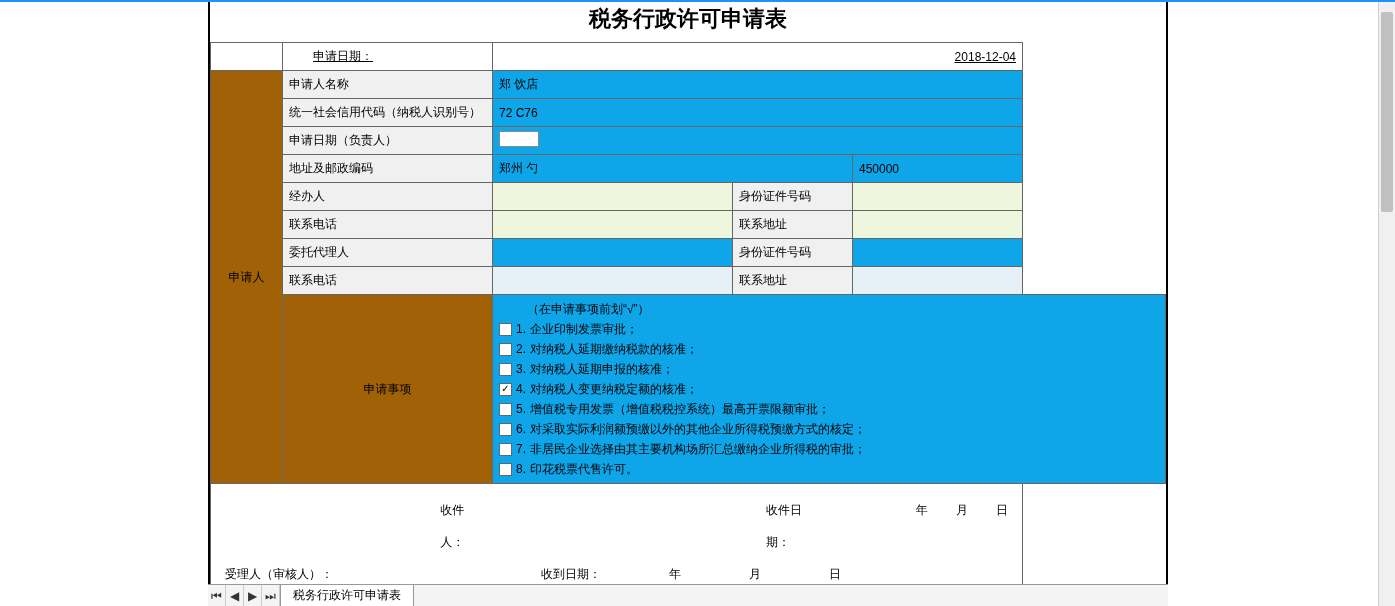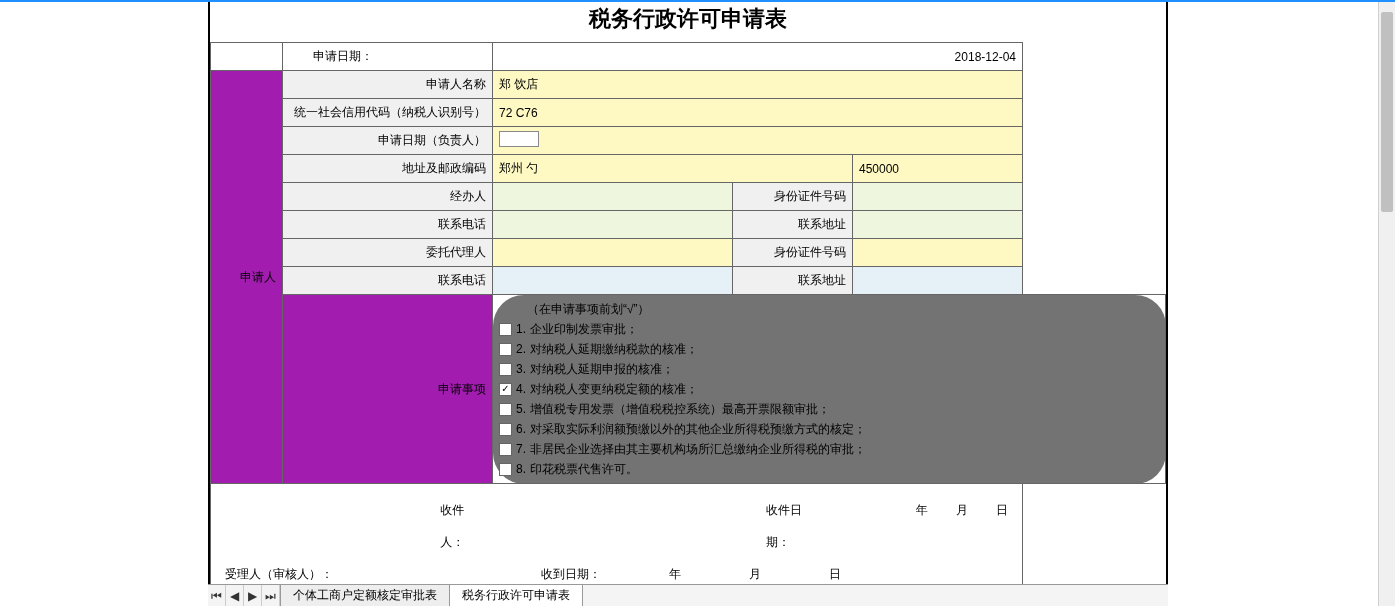--- a/index.html
+++ b/index.html
@@ -52,47 +52,46 @@
       border-collapse: collapse;
       width: 100%;
       table-layout: fixed;
     }
     table.form td {
       border: 1px solid #666;
       padding: 4px 6px;
       height: 28px;
       vertical-align: middle;
     }
-    .hdr-row td { border: none; height: 26px; }
+    .hdr-row td { border: none; height: 26px; text-decoration: underline; }
     .label-left {
-      background: #a21caf;
-      text-align: right;
+      background: #a16207;
+      text-align: center;
     }
     .label-field {
       background: #f0f0f0;
-      text-align: right;
-    }
-    .val-light { background: #fef9c3; }
+      text-align: left;
+    }
+    .val-light { background: #0ea5e9; }
     .val-green { background: #eef7dd; }
     .val-blue  { background: #e6f0f7; }
     .small-inner {
       background: #fff;
       border: 1px solid #888;
       display: inline-block;
       padding: 0 4px;
       font-size: 11px;
       min-width: 40px;
       height: 16px;
     }
     .items-cell {
-      background: #737373;
+      background: #0ea5e9;
       padding: 6px 6px 6px 10px;
       line-height: 20px;
       font-size: 12px;
-      border-radius: 31px;
     }
     .instr { padding-left: 28px; }
     .item-row { display: flex; align-items: center; gap: 4px; }
     .chk {
       width: 13px; height: 13px;
       border: 1px solid #666;
       background: #fff;
       display: inline-flex;
       align-items: center;
       justify-content: center;
@@ -297,19 +296,18 @@
     </table>
 </div>
 
 <div class="tabbar">
   <div class="nav">
     <span>⏮</span>
     <span>◀</span>
     <span>▶</span>
     <span>⏭</span>
   </div>
-  <div class="tab inactive">个体工商户定额核定审批表</div>
   <div class="tab">税务行政许可申请表</div>
 </div>
 
 <div class="scrollbar">
   <div class="scrollbar-thumb"></div>
 </div>
 
 </body></html>

